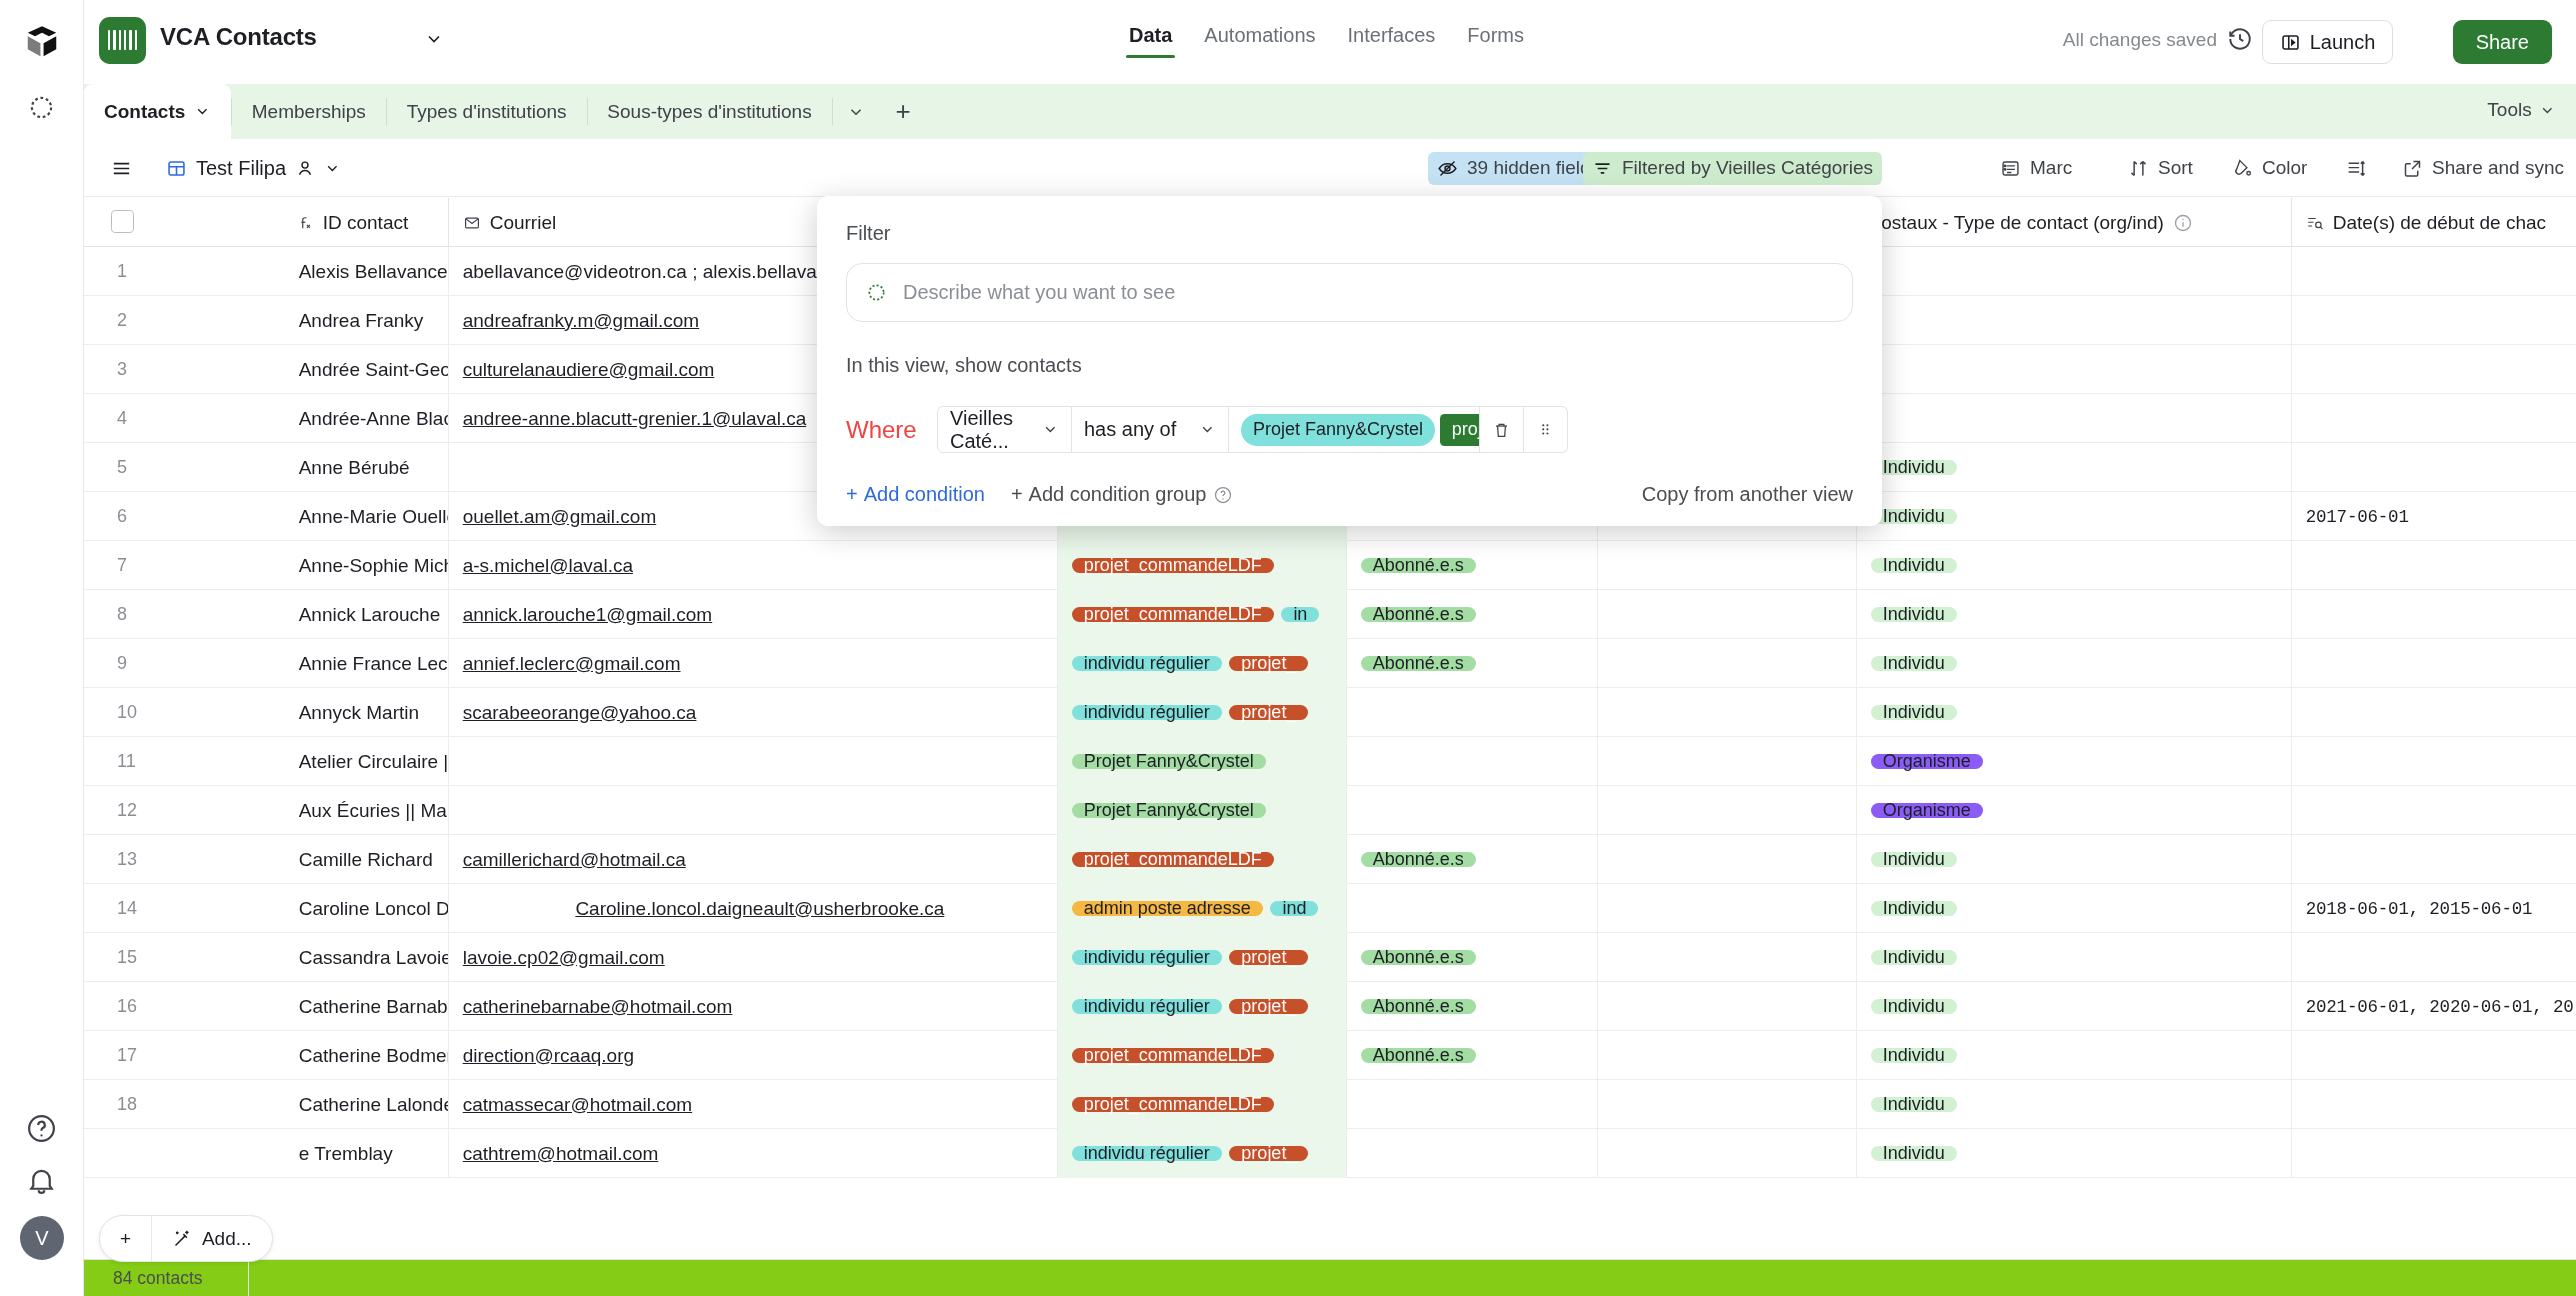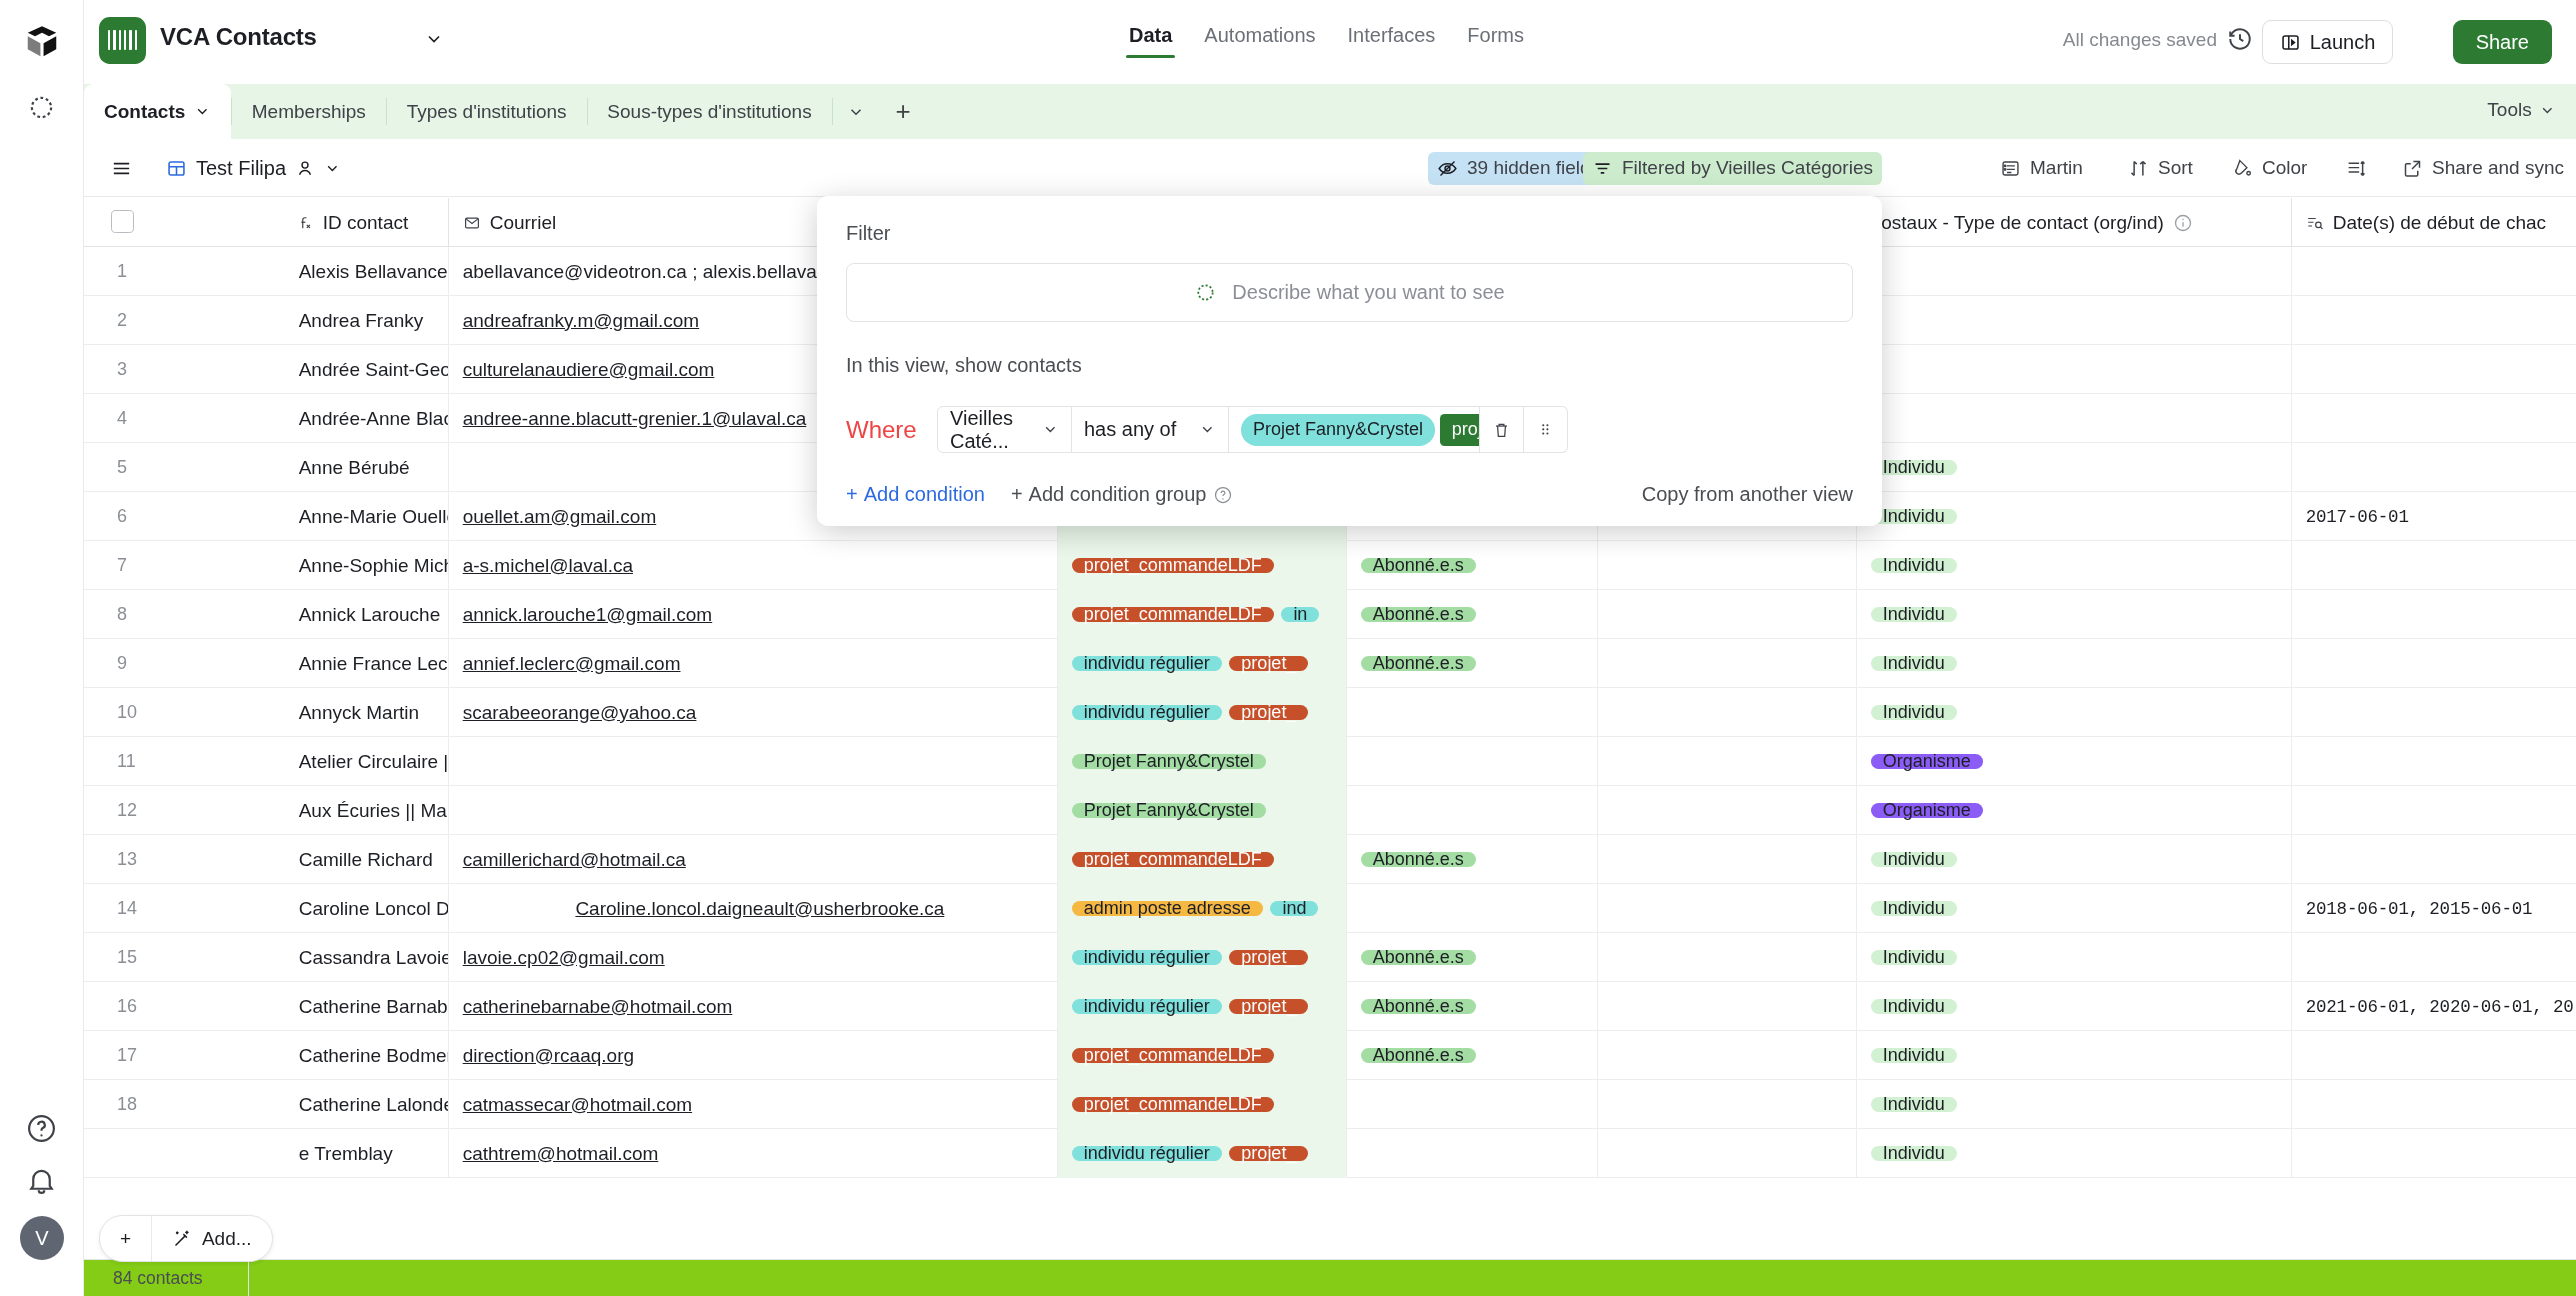--- a/index.html
+++ b/index.html
@@ -109,22 +109,22 @@
             box-shadow:0 1.5px 4.6px rgba(0,0,0,.08); z-index:23; }
   #addrow .ab { display:flex; align-items:center; gap:9px; padding:0 20px; height:100%;
                 font-size:19px; cursor:pointer; }
   #addrow .sep { width:0.8px; height:100%; background:#e8e9ea; }
 
   
   #filterpop { position:absolute; left:817px; top:196px; width:1065px; background:#fff;
                border-radius:10.7px; box-shadow:0 6px 30px rgba(0,0,0,.20); z-index:60;
                padding:26px 29px 20px; }
   #filterpop .ftitle { font-size:20px; color:#4a4d52; }
-  #aiinput { margin-top:18px; height:59px; border:0.8px solid #e2e3e5; border-radius:8px;
-             display:flex; align-items:center; gap:15px; padding:0 18px; cursor:text;justify-content:center; }
+  #aiinput { margin-top:18px; height:59px; border:0.8px solid #e2e3e5; border-radius:16px;
+             display:flex; align-items:center; gap:15px; padding:0 18px; cursor:text; }
   #aiinput .ph { font-size:20px; color:#8b8f95; }
   #showlbl { margin-top:32px; font-size:20px; color:#4a4d52; }
   #condrow { margin-top:29px; display:flex; align-items:center; gap:0; }
   #condrow .where { font-size:24px; color:#ef4444; width:91px; }
   .cbox { height:47px; border:0.8px solid #e2e3e5; display:flex; align-items:center;
           justify-content:space-between; padding:0 12px; font-size:20px; cursor:pointer; background:#fff; }
   #c-field { width:135px; border-radius:6px 0 0 6px; }
   #c-op    { width:157px; border-left:none; }
   #c-val   { width:251px; border-left:none; gap:4.6px; justify-content:flex-start; overflow:hidden; }
   #c-del   { width:44px; border-left:none; justify-content:center; }
@@ -298,21 +298,21 @@
 
   <div class="vb" id="vb-group">
     <span>
       <svg width="21" height="21" viewBox="0 0 24 24" fill="none" stroke="#3f4248" stroke-width="1.6">
         <rect x="3.5" y="4.5" width="17" height="15" rx="2"></rect>
           <path d="M8 9h9M8 13h9M8 16.5h5"></path>
           <circle cx="5.8" cy="9" r=".9" fill="#3f4248"></circle>
           <circle cx="5.8" cy="13" r=".9" fill="#3f4248"></circle>
         </svg>
     </span>
-    <span>Martin</span>
+    <span>Marc</span>
   </div>
 
   <div class="vb" id="vb-sort">
     <span>
       <svg width="21" height="21" viewBox="0 0 24 24" fill="none" stroke="#3f4248" stroke-width="1.7">
         <path d="M7 4v16M7 20l-3-3M7 4l3 3"></path>
           <path d="M17 20V4M17 4l-3 3M17 4l3 3"></path>
         </svg>
     </span>
     <span>Sort</span>

